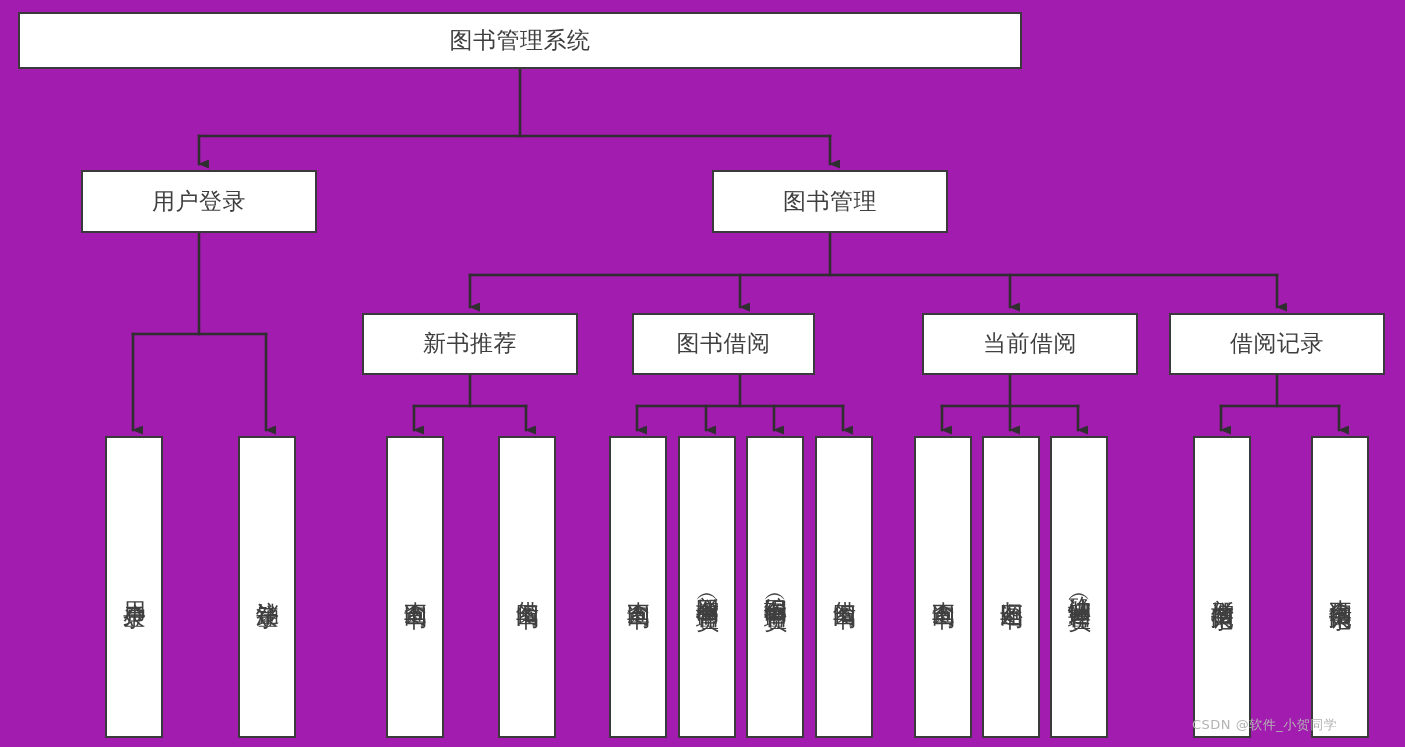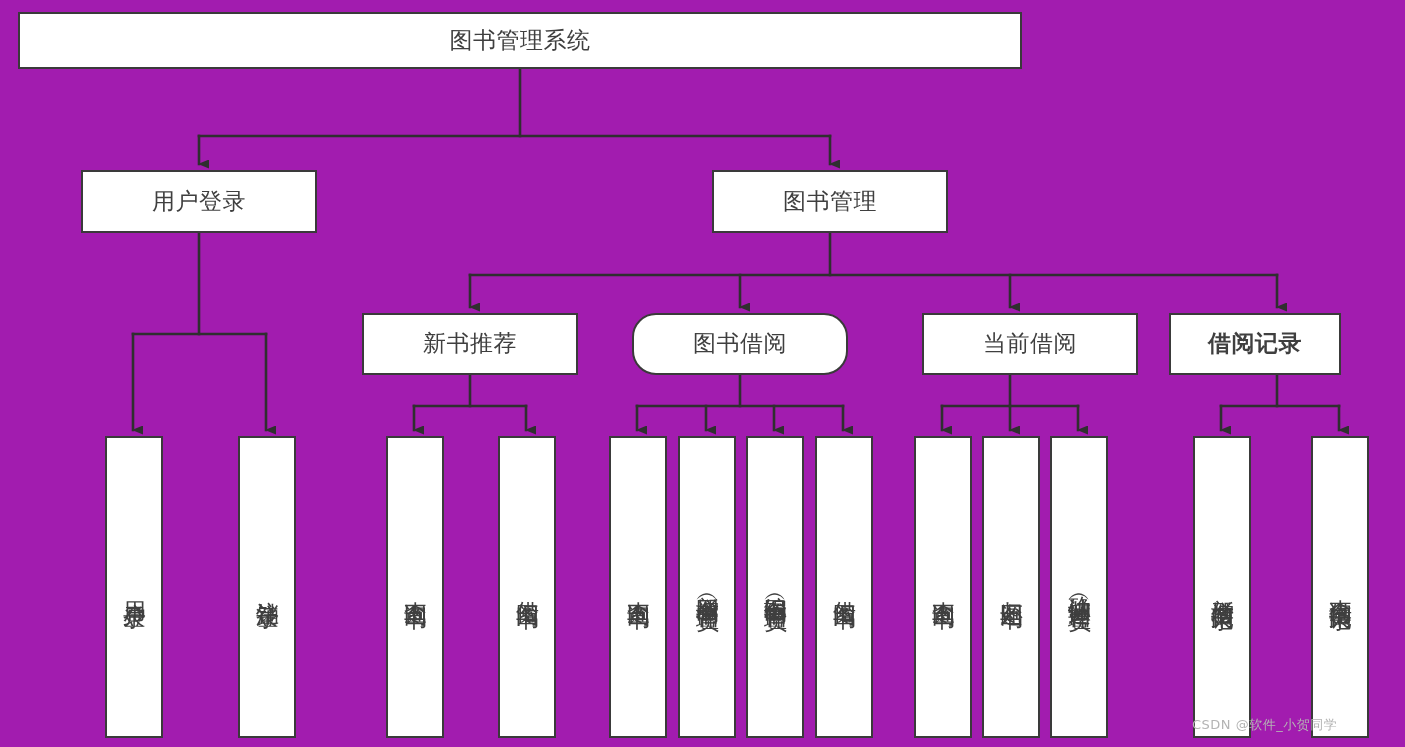--- a/index.html
+++ b/index.html
@@ -126,27 +126,27 @@
   <div class="node h" style="left:81px; top:170px; width:236px; height:63px;">
     <span class="lbl">用户登录</span>
   </div>
   <div class="node h" style="left:362px; top:313px; width:216px; height:62px;">
     <span class="lbl">新书推荐</span>
   </div>
 
   <div class="node h" style="left:712px; top:170px; width:236px; height:63px;">
     <span class="lbl">图书管理</span>
   </div>
-  <div class="node h" style="left:632px; top:313px; width:216px; height:62px;border-radius:24px;">
+  <div class="node h" style="left:632px; top:313px; width:183px; height:62px;">
     <span class="lbl">图书借阅</span>
   </div>
   <div class="node h" style="left:902px; top:313px; width:216px; height:62px;margin-left:20px;">
     <span class="lbl">当前借阅</span>
   </div>
-  <div class="node h" style="left:1169px; top:313px; width:172px; height:62px;font-weight:bold;">
+  <div class="node h" style="left:1169px; top:313px; width:216px; height:62px;">
     <span class="lbl">借阅记录</span>
   </div>
 
   <div class="node v" style="left:105px; top:436px; width:58px; height:302px;">
     <span class="lbl">用户登录</span>
   </div>
   <div class="node v" style="left:238px; top:436px; width:58px; height:302px;">
     <span class="lbl">注销登录</span>
   </div>
 

